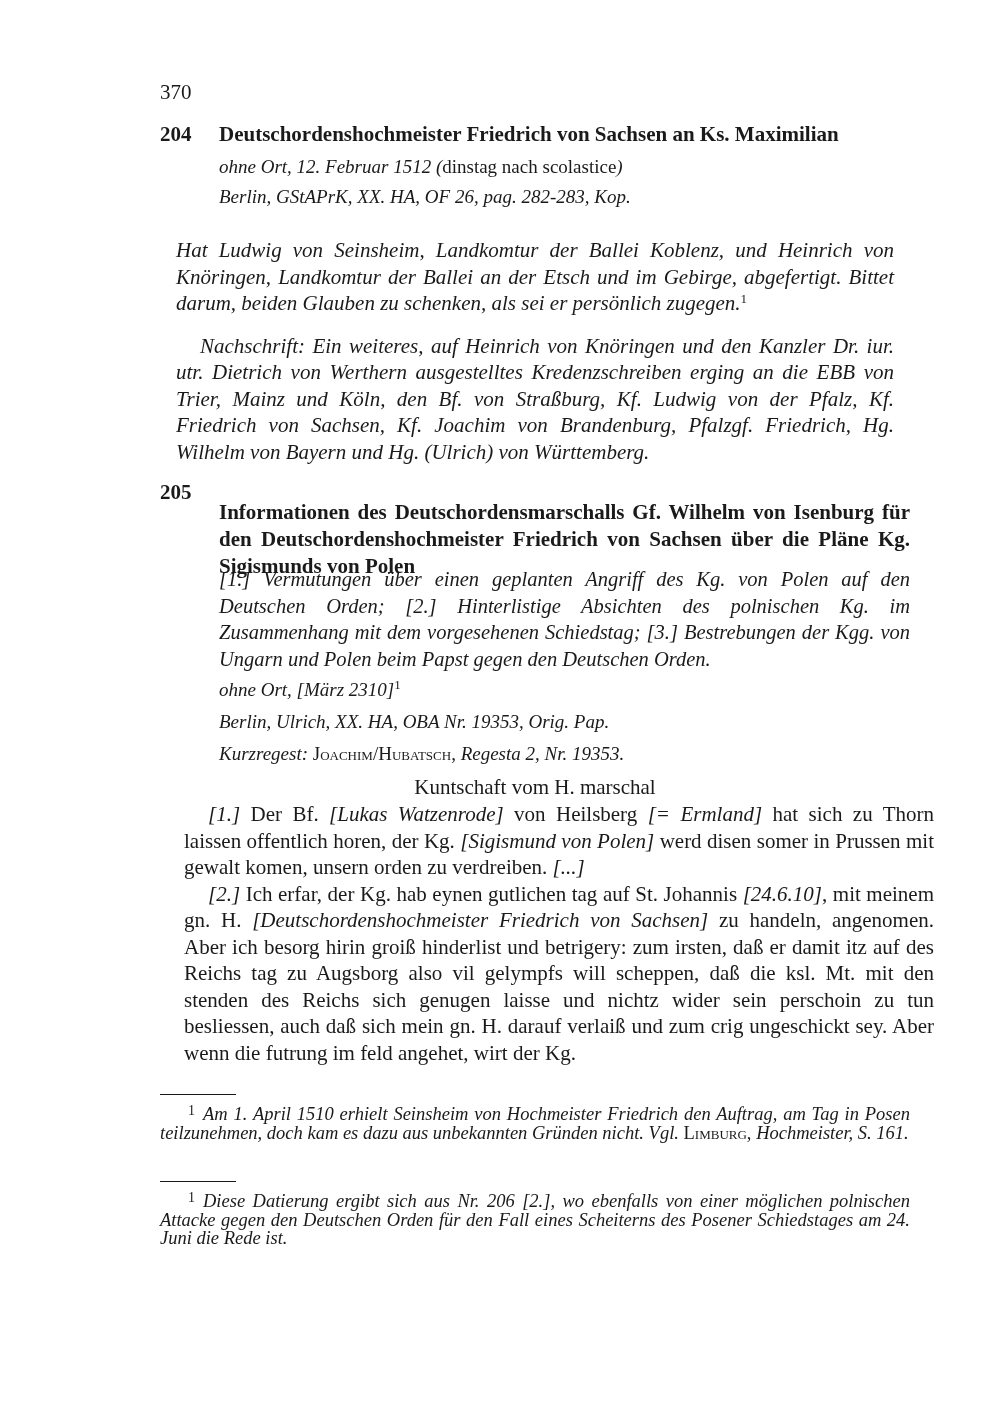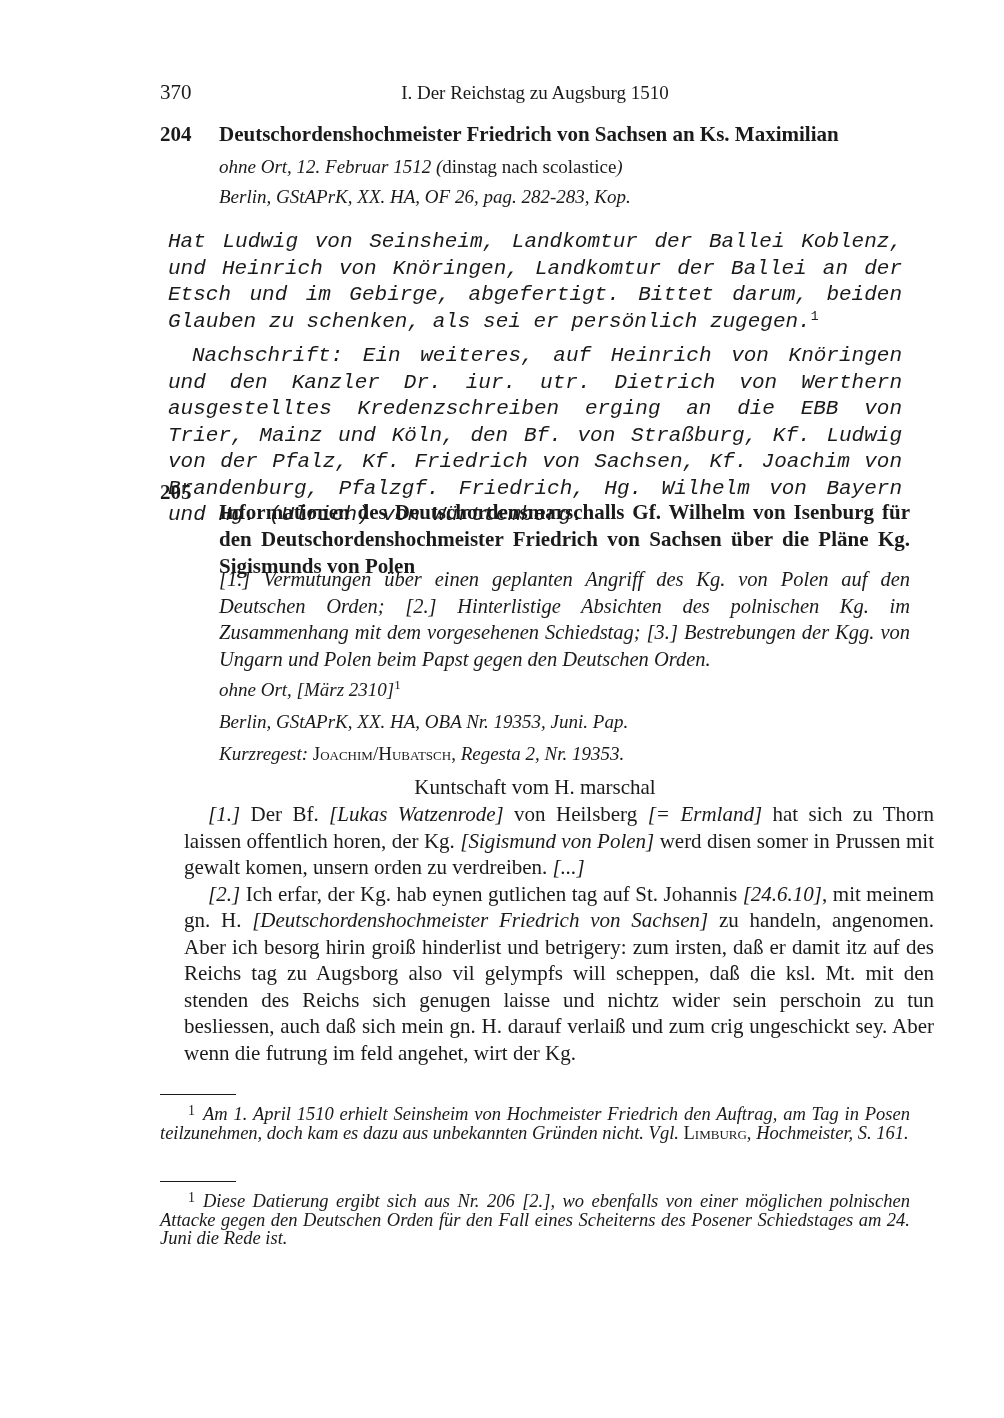--- a/index.html
+++ b/index.html
@@ -16,21 +16,21 @@
     .entry-head { position: absolute; left: 0; width: 750px; font-size: 21px; font-weight: bold; line-height: 27px; }
     .entry-num { position: absolute; left: 0; top: 0; }
     .entry-title { position: absolute; left: 59px; width: 691px; text-align: justify; }
     .entry-title.last-left { text-align-last: left; margin-top: 20px; }
 
     .meta { position: absolute; left: 59px; width: 691px; font-size: 19px; font-style: italic; line-height: 30px; }
     .meta .up { font-style: normal; }
     .sc { font-style: normal; font-variant: small-caps; }
 
     .summary { position: absolute; left: 0; width: 750px; font-size: 21px; font-style: italic; line-height: 26.5px; text-align: justify; }
-    .summary p { margin: 8px; font-family: Liberation Mono, monospace; }
+    .summary p { margin: 16px; }
     .summary p.indent { text-indent: 24px; }
 
     .abstract { position: absolute; left: 59px; width: 691px; font-size: 20.5px; font-style: italic; line-height: 26.5px; text-align: justify; }
 
     .source-heading { position: absolute; left: 0; width: 750px; text-align: center; font-size: 21px; top: 775px; }
 
     .body-text { position: absolute; left: 0; width: 750px; font-size: 21px; line-height: 26.5px; text-align: justify; top: 801px; margin-left: 24px; }
     .body-text p { margin: 0; text-indent: 24px; }
     .body-text i { font-style: italic; }
 
@@ -40,21 +40,20 @@
     .fn-mark { font-style: normal; font-size: 14px; vertical-align: 5px; margin-right: 8px; }
     sup { font-size: 13px; font-style: normal; vertical-align: 7px; line-height: 0; }
   </style>
 </head>
 <body>
 
 <div class="page">
 
   <div class="running-head">
     <span class="page-number">370</span>
-    <span class="running-title">I. Der Reichstag zu Augsburg 1510</span>
   </div>
 
   <div class="entry-head" style="top:121px;">
     <span class="entry-num">204</span>
     <span class="entry-title">Deutschordenshochmeister Friedrich von Sachsen an Ks. Maximilian</span>
   </div>
   <div class="meta" style="top:152px;">
     <span>ohne Ort, 12. Februar 1512 (</span><span class="up">dinstag nach scolastice</span><span>)</span>
   </div>
   <div class="meta" style="top:182px;font-family:Liberation Serif, serif;">Berlin, GStAPrK, XX. HA, OF 26, pag. 282-283, Kop.</div>
@@ -67,21 +66,21 @@
   <div class="entry-head" style="top:479px;">
     <span class="entry-num">205</span>
     <span class="entry-title last-left">Informationen des Deutschordensmarschalls Gf. Wilhelm von Isenburg für den Deutschordenshochmeister Friedrich von Sachsen über die Pläne Kg. Sigismunds von Polen</span>
   </div>
 
   <div class="abstract" style="top:566px;font-style:italic;">[1.] Vermutungen über einen geplanten Angriff des Kg. von Polen auf den Deutschen Orden; [2.] Hinterlistige Absichten des polnischen Kg. im Zusammenhang mit dem vorgesehenen Schiedstag; [3.] Bestrebungen der Kgg. von Ungarn und Polen beim Papst gegen den Deutschen Orden.</div>
 
   <div class="meta" style="top:675px;">
     <span>ohne Ort, [März 2310]</span><sup>1</sup>
   </div>
-  <div class="meta" style="top:707px;">Berlin, GStAPrK, XX. HA, OBA Nr. 19353, Juni. Pap.</div>
+  <div class="meta" style="top:707px;">Berlin, Ulrich, XX. HA, OBA Nr. 19353, Orig. Pap.</div>
   <div class="meta" style="top:739px;">
     <span>Kurzregest:</span>
     <span class="sc">Joachim/Hubatsch,</span>
     <span>Regesta 2, Nr. 19353.</span>
   </div>
 
   <div class="source-heading">Kuntschaft vom H. marschal</div>
 
   <div class="body-text">
     <p id="para-0"><i>[1.]</i><span> Der Bf. </span><i>[Lukas Watzenrode]</i><span> von Heilsberg </span><i>[= Ermland]</i><span> hat sich zu Thorn laissen offentlich horen, der Kg. </span><i>[Sigismund von Polen]</i><span> werd disen somer in Prussen mit gewalt komen, unsern orden zu verdreiben. </span><i>[...]</i></p>

